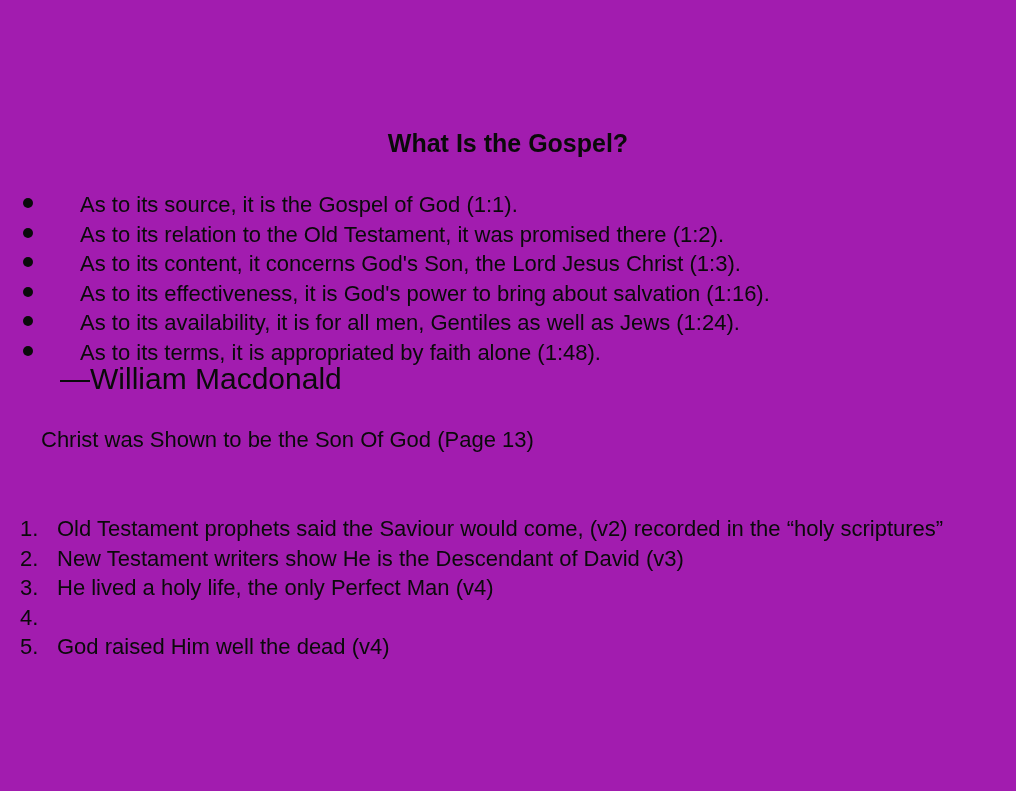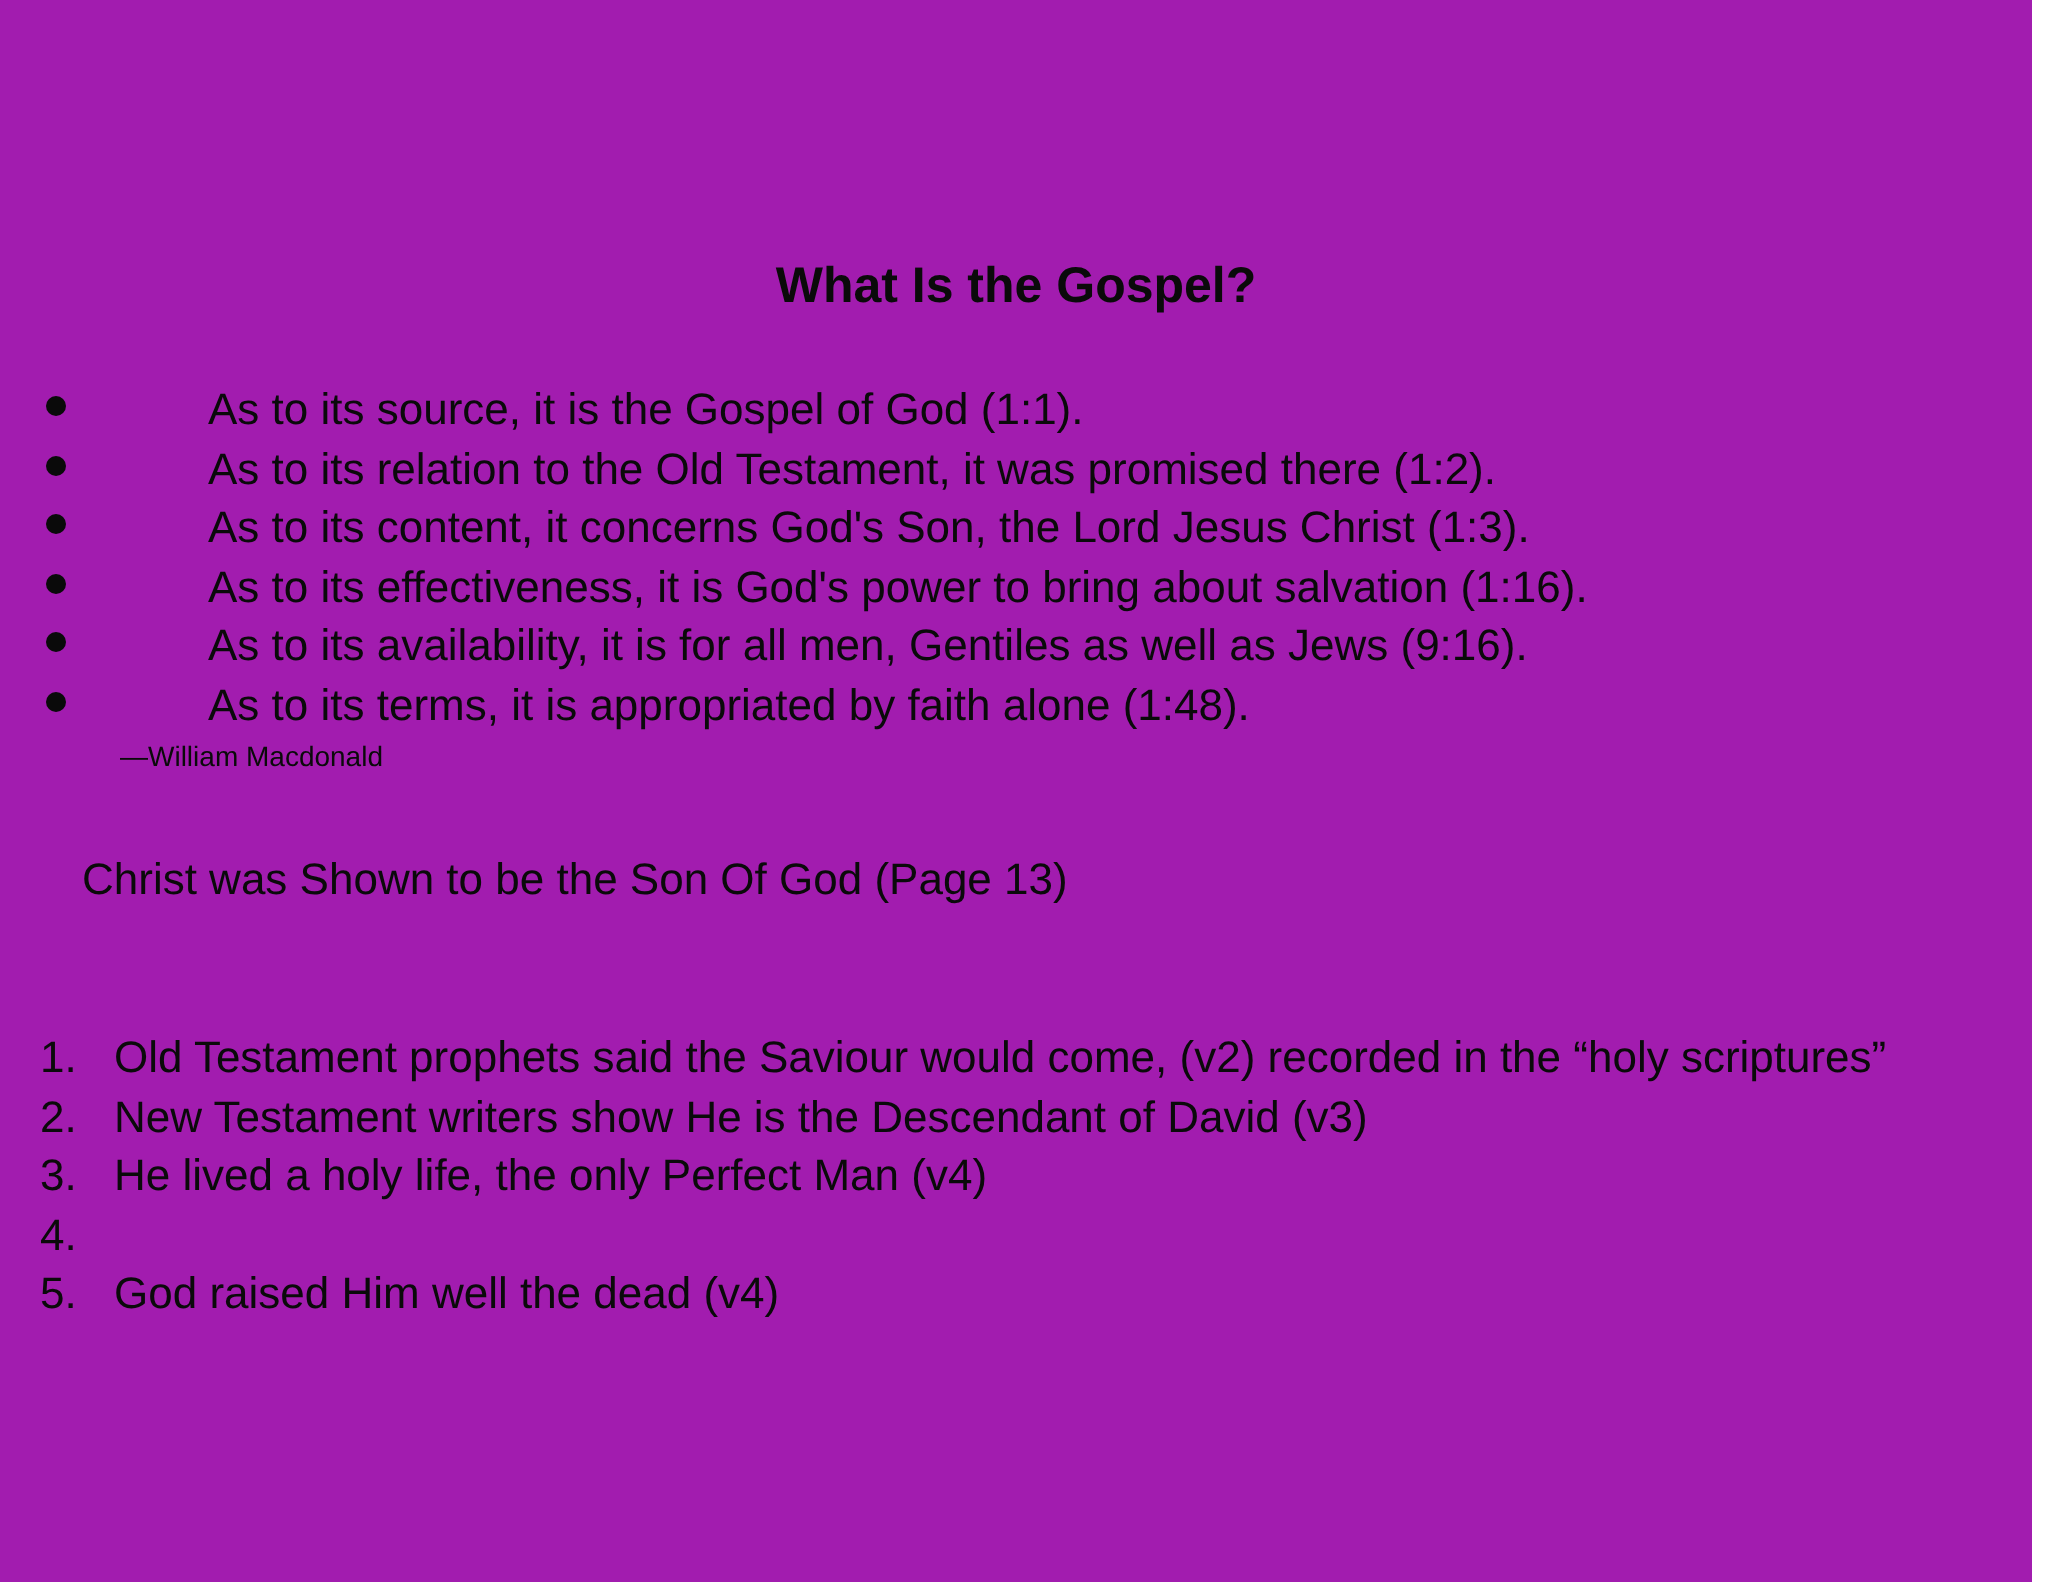--- a/index.html
+++ b/index.html
@@ -32,40 +32,40 @@
     top: 190px;
     left: 0;
     right: 0;
     margin: 0;
     padding: 0;
     list-style: none;
     font-size: 22px;
   }
   .bullet-item {
     position: relative;
-    padding-left: 104px;
+    padding-left: 80px;
     height: 29.5px;
     line-height: 29.5px;
     white-space: nowrap;
   }
   .bullet-marker {
     position: absolute;
     left: 23px;
     top: 8px;
     width: 10px;
     height: 10px;
     border-radius: 50%;
     background: #0a0a0a;
   }
   .attribution {
     position: absolute;
     top: 364px;
     left: 60px;
     margin: 0;
-    font-size: 14px;
+    font-size: 30px;
     line-height: 29.5px;
     white-space: nowrap;
   }
   .section-block {
     position: absolute;
     top: 425px;
     left: 17px;
     right: 0;
     font-size: 22px;
     line-height: 29.5px;
@@ -117,21 +117,21 @@
     <li class="bullet-item">
       <span class="bullet-marker"></span>
       <span>As to its content, it concerns God's Son, the Lord Jesus Christ (1:3).</span>
     </li>
     <li class="bullet-item">
       <span class="bullet-marker"></span>
       <span>As to its effectiveness, it is God's power to bring about salvation (1:16).</span>
     </li>
     <li class="bullet-item">
       <span class="bullet-marker"></span>
-      <span>As to its availability, it is for all men, Gentiles as well as Jews (9:16).</span>
+      <span>As to its availability, it is for all men, Gentiles as well as Jews (1:24).</span>
     </li>
     <li class="bullet-item">
       <span class="bullet-marker"></span>
       <span>As to its terms, it is appropriated by faith alone (1:48).</span>
     </li>
   </ul>
 
   <p class="attribution">—William Macdonald</p>
 
   <div class="section-block">

